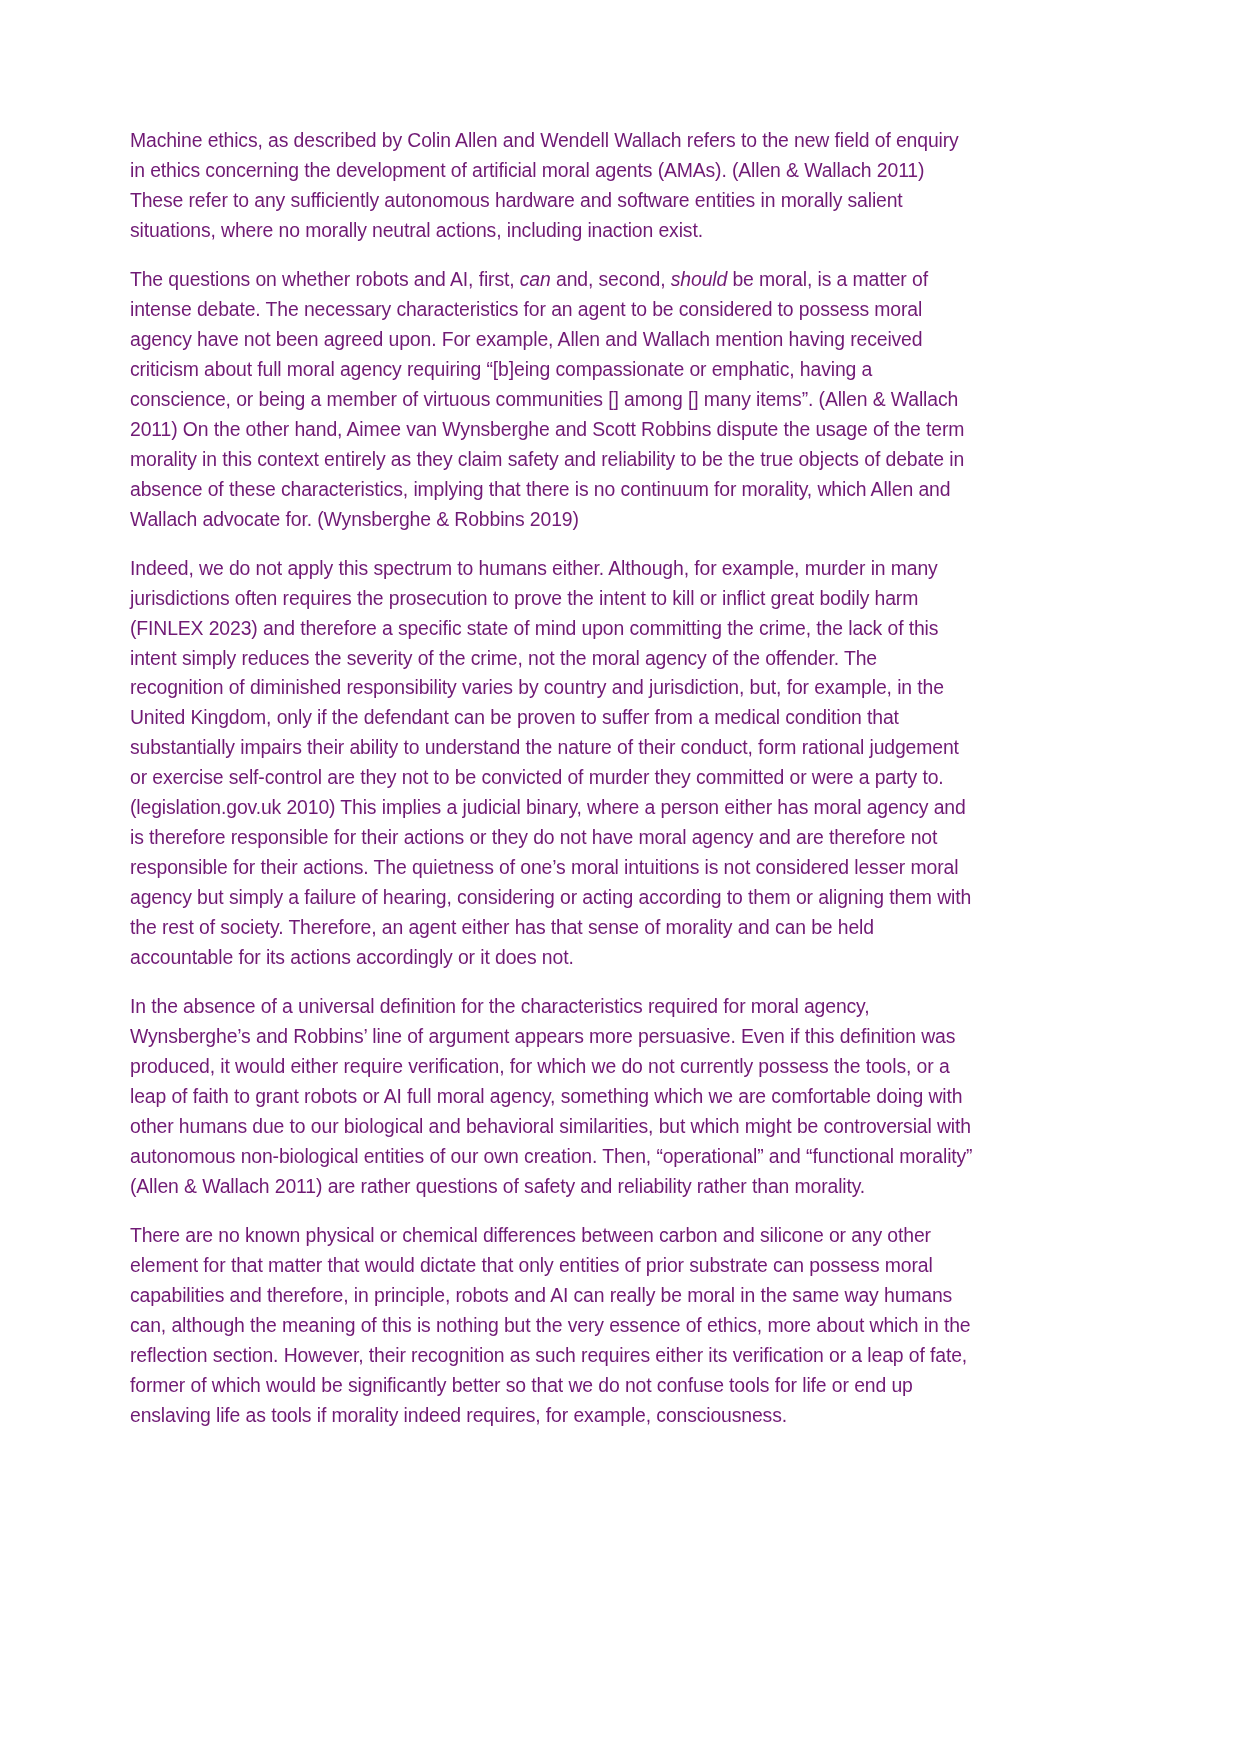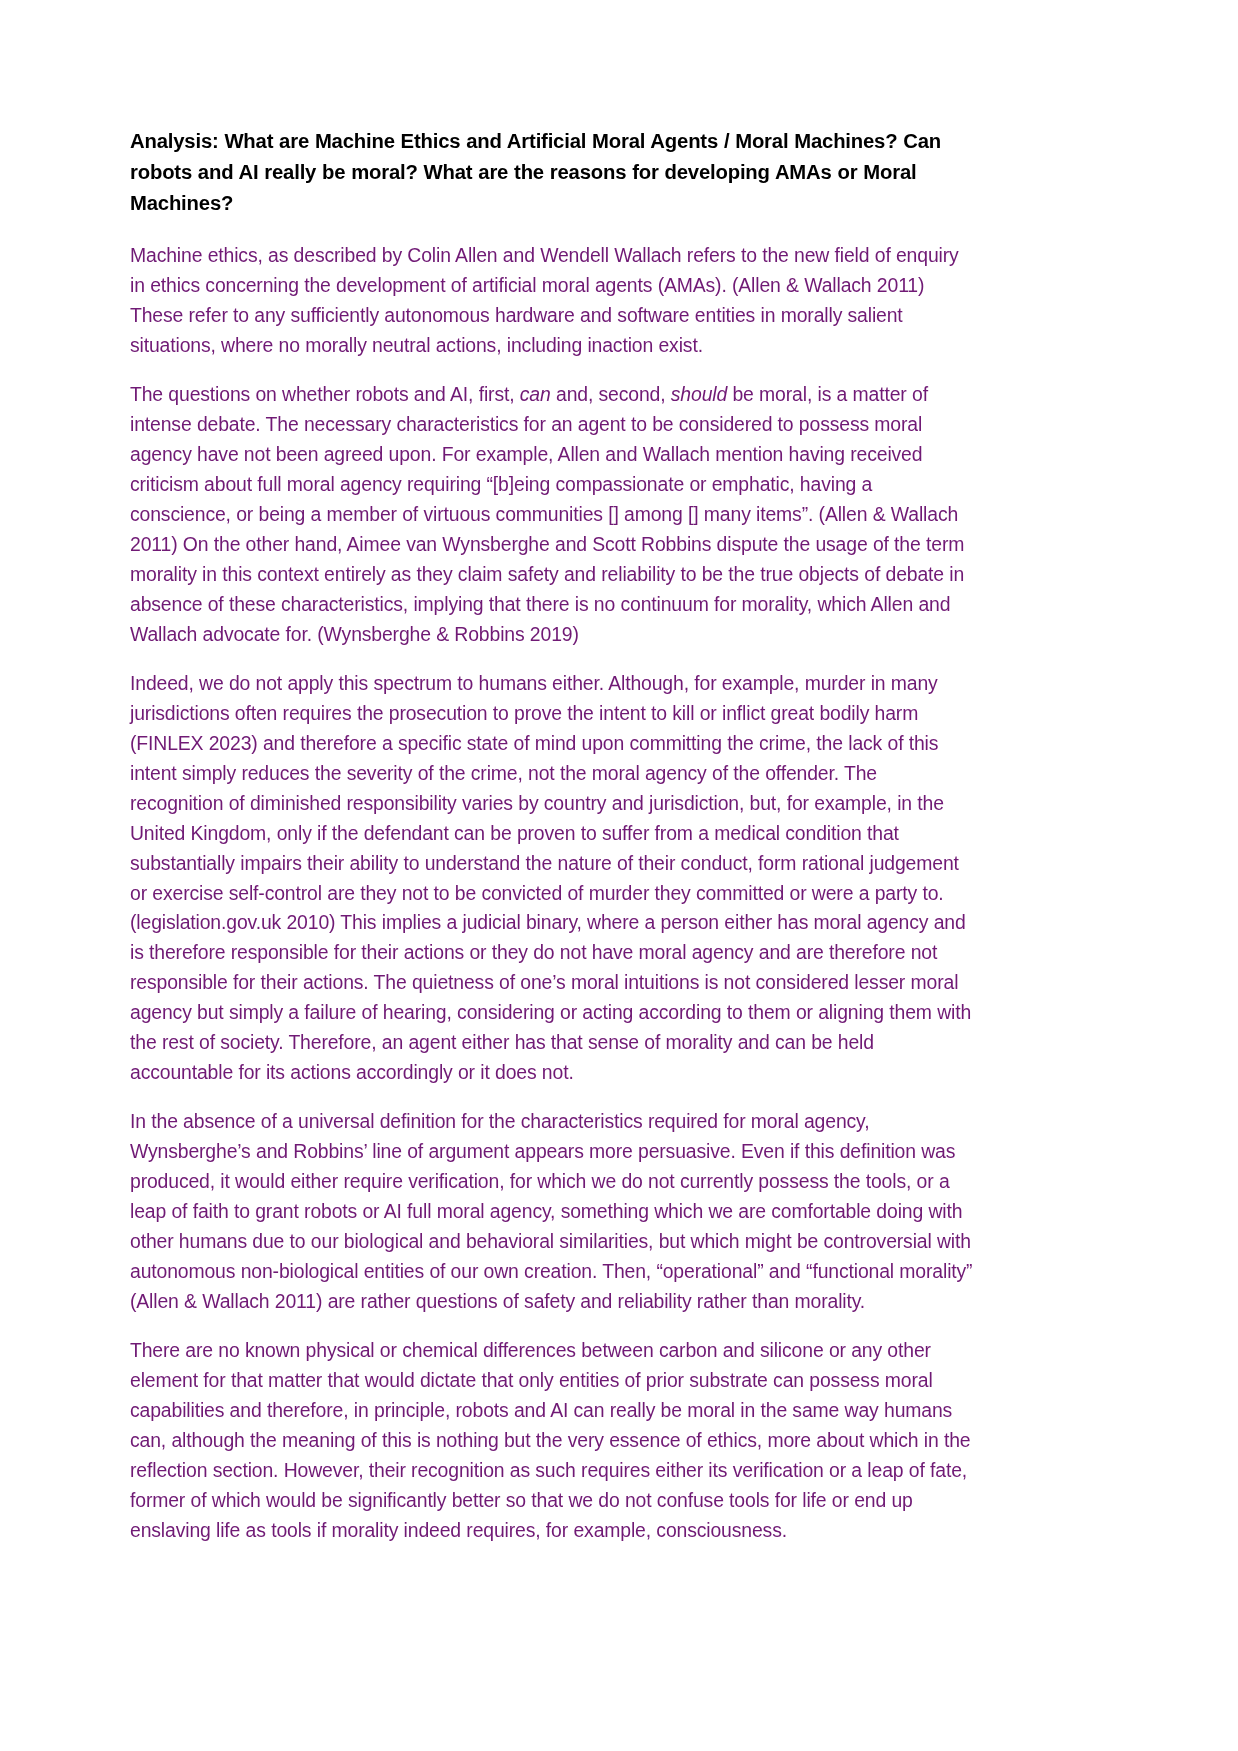--- a/index.html
+++ b/index.html
@@ -51,21 +51,20 @@
   }
   .doc-paragraph em {
   }
 </style>
 </head>
 <body>
 
 <div class="page">
   <div class="doc-body">
 
-    <h1 class="doc-heading">Analysis: What are Machine Ethics and Artificial Moral Agents / Moral Machines? Can robots and AI really be moral? What are the reasons for developing AMAs or Moral Machines?</h1>
 
     <p class="doc-paragraph">Machine ethics, as described by Colin Allen and Wendell Wallach refers to the new field of enquiry in ethics concerning the development of artificial moral agents (AMAs). (Allen &amp; Wallach 2011) These refer to any sufficiently autonomous hardware and software entities in morally salient situations, where no morally neutral actions, including inaction exist.</p>
 
     <p class="doc-paragraph">The questions on whether robots and AI, first, <em>can</em> and, second, <em>should</em> be moral, is a matter of intense debate. The necessary characteristics for an agent to be considered to possess moral agency have not been agreed upon. For example, Allen and Wallach mention having received criticism about full moral agency requiring “[b]eing compassionate or emphatic, having a conscience, or being a member of virtuous communities [] among [] many items”. (Allen &amp; Wallach 2011) On the other hand, Aimee van Wynsberghe and Scott Robbins dispute the usage of the term morality in this context entirely as they claim safety and reliability to be the true objects of debate in absence of these characteristics, implying that there is no continuum for morality, which Allen and Wallach advocate for. (Wynsberghe &amp; Robbins 2019)</p>
 
     <p class="doc-paragraph">Indeed, we do not apply this spectrum to humans either. Although, for example, murder in many jurisdictions often requires the prosecution to prove the intent to kill or inflict great bodily harm (FINLEX 2023) and therefore a specific state of mind upon committing the crime, the lack of this intent simply reduces the severity of the crime, not the moral agency of the offender. The recognition of diminished responsibility varies by country and jurisdiction, but, for example, in the United Kingdom, only if the defendant can be proven to suffer from a medical condition that substantially impairs their ability to understand the nature of their conduct, form rational judgement or exercise self-control are they not to be convicted of murder they committed or were a party to. (legislation.gov.uk 2010) This implies a judicial binary, where a person either has moral agency and is therefore responsible for their actions or they do not have moral agency and are therefore not responsible for their actions. The quietness of one’s moral intuitions is not considered lesser moral agency but simply a failure of hearing, considering or acting according to them or aligning them with the rest of society. Therefore, an agent either has that sense of morality and can be held accountable for its actions accordingly or it does not.</p>
 
     <p class="doc-paragraph">In the absence of a universal definition for the characteristics required for moral agency, Wynsberghe’s and Robbins’ line of argument appears more persuasive. Even if this definition was produced, it would either require verification, for which we do not currently possess the tools, or a leap of faith to grant robots or AI full moral agency, something which we are comfortable doing with other humans due to our biological and behavioral similarities, but which might be controversial with autonomous non-biological entities of our own creation. Then, “operational” and “functional morality” (Allen &amp; Wallach 2011) are rather questions of safety and reliability rather than morality.</p>
 
     <p class="doc-paragraph">There are no known physical or chemical differences between carbon and silicone or any other element for that matter that would dictate that only entities of prior substrate can possess moral capabilities and therefore, in principle, robots and AI can really be moral in the same way humans can, although the meaning of this is nothing but the very essence of ethics, more about which in the reflection section. However, their recognition as such requires either its verification or a leap of fate, former of which would be significantly better so that we do not confuse tools for life or end up enslaving life as tools if morality indeed requires, for example, consciousness.</p>

